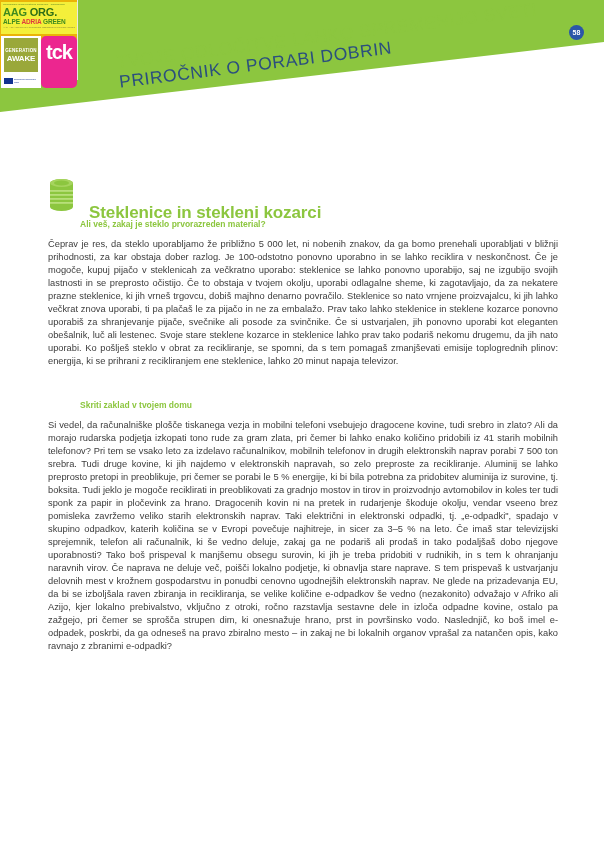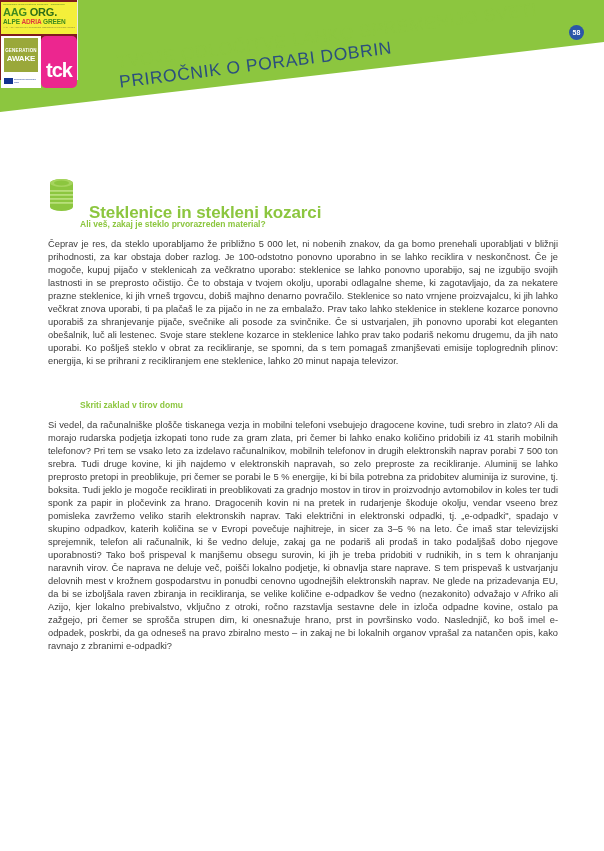--- a/index.html
+++ b/index.html
@@ -35,21 +35,21 @@
     width: 604px; height: 122px;
     background: #ffffff;
     -webkit-clip-path: polygon(0 118px, 604px 48px, 604px 122px, 0 122px);
     clip-path: polygon(0 118px, 604px 48px, 604px 122px, 0 122px);
   }
   
   .logo-block {
     position: absolute;
     top: 0; left: 0;
     width: 78px; height: 80px;
-    background: #7f1d1d;
+    background: #eab308;
     border-right: 1px solid #e8e8e8;
     z-index: 5;
   }
   .logo-aag {
     position: absolute;
     top: 2px; left: 1px;
     width: 76px; height: 32px;
     background: #f4ef3a;
     padding: 1px 2px;
   }
@@ -139,21 +139,21 @@
     position: relative;
     display: flex;
     align-items: flex-end;
     justify-content: center;
   }
   .logo-tck span {
     font-size: 20px;
     font-weight: bold;
     color: #ffffff;
     letter-spacing: -1px;
-    margin-bottom: 6px;
+    margin-bottom: 24px;
   }
   
   .banner-title {
     position: absolute;
     left: 118px;
     top: 52px;
     z-index: 4;
     transform: rotate(-7.2deg);
     transform-origin: left center;
     white-space: nowrap;
@@ -283,18 +283,18 @@
         </svg>
         <div class="section-title">Steklenice in stekleni kozarci</div>
       </div>
       <div class="section-sub">Ali veš, zakaj je steklo prvorazreden material?</div>
       <div class="body-text">Čeprav je res, da steklo uporabljamo že približno 5 000 let, ni nobenih znakov, da ga bomo prenehali uporabljati v bližnji prihodnosti, za kar obstaja dober razlog. Je 100-odstotno ponovno uporabno in se lahko reciklira v neskončnost. Če je mogoče, kupuj pijačo v steklenicah za večkratno uporabo: steklenice se lahko ponovno uporabijo, saj ne izgubijo svojih lastnosti in se preprosto očistijo. Če to obstaja v tvojem okolju, uporabi odlagalne sheme, ki zagotavljajo, da za nekatere prazne steklenice, ki jih vrneš trgovcu, dobiš majhno denarno povračilo. Steklenice so nato vrnjene proizvajalcu, ki jih lahko večkrat znova uporabi, ti pa plačaš le za pijačo in ne za embalažo. Prav tako lahko steklenice in steklene kozarce ponovno uporabiš za shranjevanje pijače, svečnike ali posode za svinčnike. Če si ustvarjalen, jih ponovno uporabi kot eleganten obešalnik, luč ali lestenec. Svoje stare steklene kozarce in steklenice lahko prav tako podariš nekomu drugemu, da jih nato uporabi. Ko pošlješ steklo v obrat za recikliranje, se spomni, da s tem pomagaš zmanjševati emisije toplogrednih plinov: energija, ki se prihrani z recikliranjem ene steklenice, lahko 20 minut napaja televizor.</div>
     </div>
 
     <div class="gap"></div>
 
     <div class="section">
-      <div class="section-sub">Skriti zaklad v tirov domu</div>
+      <div class="section-sub">Skriti zaklad v tvojem domu</div>
       <div class="body-text">Si vedel, da računalniške plošče tiskanega vezja in mobilni telefoni vsebujejo dragocene kovine, tudi srebro in zlato? Ali da morajo rudarska podjetja izkopati tono rude za gram zlata, pri čemer bi lahko enako količino pridobili iz 41 starih mobilnih telefonov? Pri tem se vsako leto za izdelavo računalnikov, mobilnih telefonov in drugih elektronskih naprav porabi 7 500 ton srebra. Tudi druge kovine, ki jih najdemo v elektronskih napravah, so zelo preproste za recikliranje. Aluminij se lahko preprosto pretopi in preoblikuje, pri čemer se porabi le 5 % energije, ki bi bila potrebna za pridobitev aluminija iz surovine, tj. boksita. Tudi jeklo je mogoče reciklirati in preoblikovati za gradnjo mostov in tirov in proizvodnjo avtomobilov in koles ter tudi sponk za papir in pločevink za hrano. Dragocenih kovin ni na pretek in rudarjenje škoduje okolju, vendar vseeno brez pomisleka zavržemo veliko starih elektronskih naprav. Taki električni in elektronski odpadki, tj. „e-odpadki", spadajo v skupino odpadkov, katerih količina se v Evropi povečuje najhitreje, in sicer za 3–5 % na leto. Če imaš star televizijski sprejemnik, telefon ali računalnik, ki še vedno deluje, zakaj ga ne podariš ali prodaš in tako podaljšaš dobo njegove uporabnosti? Tako boš prispeval k manjšemu obsegu surovin, ki jih je treba pridobiti v rudnikih, in s tem k ohranjanju naravnih virov. Če naprava ne deluje več, poišči lokalno podjetje, ki obnavlja stare naprave. S tem prispevaš k ustvarjanju delovnih mest v krožnem gospodarstvu in ponudbi cenovno ugodnejših elektronskih naprav. Ne glede na prizadevanja EU, da bi se izboljšala raven zbiranja in recikliranja, se velike količine e-odpadkov še vedno (nezakonito) odvažajo v Afriko ali Azijo, kjer lokalno prebivalstvo, vključno z otroki, ročno razstavlja sestavne dele in izloča odpadne kovine, ostalo pa zažgejo, pri čemer se sprošča strupen dim, ki onesnažuje hrano, prst in površinsko vodo. Naslednjič, ko boš imel e-odpadek, poskrbi, da ga odneseš na pravo zbiralno mesto – in zakaj ne bi lokalnih organov vprašal za natančen opis, kako ravnajo z zbranimi e-odpadki?</div>
     </div>
 
   </div>
 </div>
 
 </body></html>

